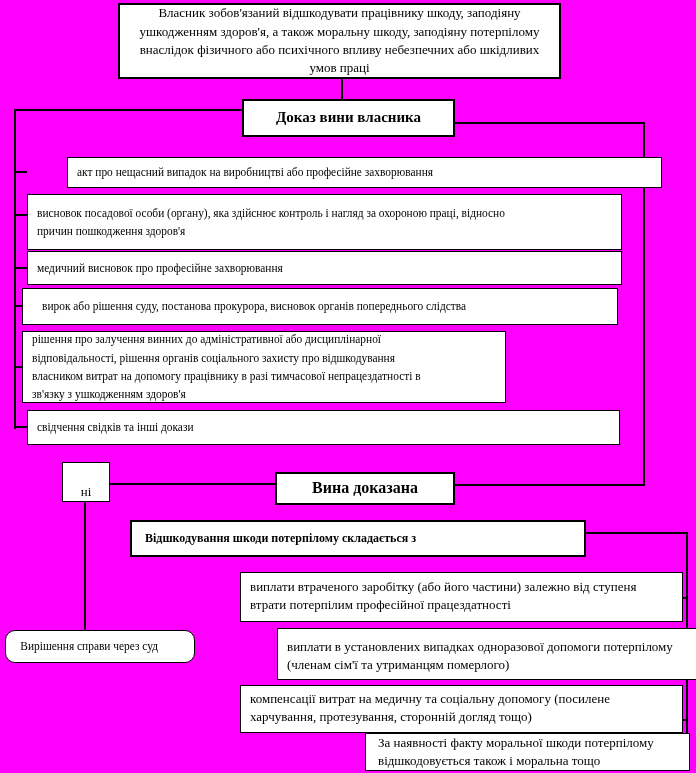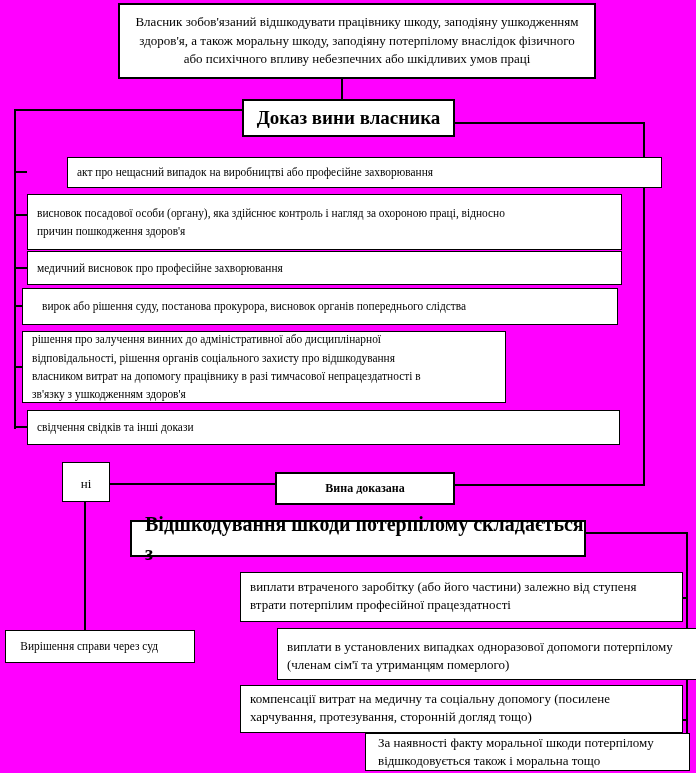--- a/index.html
+++ b/index.html
@@ -38,25 +38,25 @@
 <div class="line" style="left:455px;top:122px;width:190px;height:2px;"></div>
 <div class="line" style="left:643px;top:122px;width:2px;height:364px;"></div>
 <div class="line" style="left:455px;top:484px;width:190px;height:2px;"></div>
 <div class="line" style="left:110px;top:483px;width:165px;height:2px;"></div>
 <div class="line" style="left:84px;top:501px;width:2px;height:129px;"></div>
 <div class="line" style="left:586px;top:532px;width:102px;height:2px;"></div>
 <div class="line" style="left:686px;top:532px;width:2px;height:203px;"></div>
 <div class="line" style="left:681px;top:597px;width:7px;height:2px;"></div>
 <div class="line" style="left:681px;top:719px;width:7px;height:2px;"></div>
 
-<div class="box center pad" style="left:118px;top:3px;width:478px;height:76px;">
+<div class="box center pad" style="left:118px;top:3px;width:443px;height:76px;">
   <span>Власник зобов'язаний відшкодувати працівнику шкоду, заподіяну ушкодженням здоров'я, а також моральну шкоду, заподіяну потерпілому внаслідок фізичного або психічного впливу небезпечних або шкідливих умов праці</span>
 </div>
 
-<div class="box center hdr" style="left:242px;top:99px;width:213px;height:38px;font-size:19px;">
+<div class="box center hdr" style="left:242px;top:99px;width:213px;height:38px;font-size:15px;">
   <span>Доказ вини власника</span>
 </div>
 
 <div class="box thin pad" style="left:27px;top:157px;width:595px;height:31px;margin-left:40px;">
   <span class="cond">акт про нещасний випадок на виробництві або професійне захворювання</span>
 </div>
 <div class="box thin pad" style="left:27px;top:194px;width:595px;height:56px;">
   <span class="cond">висновок посадової особи (органу), яка здійснює контроль і нагляд за охороною праці, відносно причин пошкодження здоров'я</span>
 </div>
 <div class="box thin pad" style="left:27px;top:251px;width:595px;height:34px;">
@@ -65,33 +65,33 @@
 <div class="box thin pad" style="left:22px;top:288px;width:596px;height:37px;padding-left:19px;">
   <span class="cond">вирок або рішення суду, постанова прокурора, висновок органів попереднього слідства</span>
 </div>
 <div class="box thin pad" style="left:22px;top:331px;width:484px;height:72px;">
   <span class="cond">рішення про залучення винних до адміністративної або дисциплінарної відповідальності, рішення органів соціального захисту про відшкодування власником витрат на допомогу працівнику в разі тимчасової непрацездатності в зв'язку з ушкодженням здоров'я</span>
 </div>
 <div class="box thin pad" style="left:27px;top:410px;width:593px;height:35px;">
   <span class="cond">свідчення свідків та інші докази</span>
 </div>
 
-<div class="box thin center" style="left:62px;top:462px;width:48px;height:40px;align-items:center;padding-top:5px;">
+<div class="box thin center" style="left:62px;top:462px;width:48px;height:40px;align-items:flex-end;padding-top:5px;">
   <span>ні</span>
 </div>
 
-<div class="box center hdr" style="left:275px;top:472px;width:180px;height:33px;font-size:12px;">
+<div class="box center hdr" style="left:275px;top:472px;width:180px;height:33px;font-size:16px;">
   <span>Вина доказана</span>
 </div>
 
-<div class="box hdr" style="left:130px;top:520px;width:456px;height:37px;font-size:20px;padding-left:13px;">
+<div class="box hdr" style="left:130px;top:520px;width:456px;height:37px;font-size:12px;padding-left:13px;">
   <span>Відшкодування шкоди потерпілому складається з</span>
 </div>
 
-<div class="box thin center" style="left:5px;top:630px;width:190px;height:33px;padding:2px 6px;">
+<div class="box thin center" style="left:5px;top:630px;width:190px;height:33px;padding:2px 6px;border-radius:10px;">
   <span class="cond ctr">Вирішення справи через суд</span>
 </div>
 
 <div class="box thin pad" style="left:240px;top:572px;width:443px;height:50px;align-items:flex-start;padding-top:5px;">
   <span>виплати втраченого заробітку (або його частини) залежно від ступеня втрати потерпілим професійної працездатності</span>
 </div>
 <div class="box thin pad" style="left:245px;top:628px;width:443px;height:52px;align-items:center;padding-top:6px;margin-left:32px;">
   <span>виплати в установлених випадках одноразової допомоги потерпілому (членам сім'ї та утриманцям померлого)</span>
 </div>
 <div class="box thin pad" style="left:240px;top:685px;width:443px;height:48px;align-items:flex-start;padding-top:4px;">

